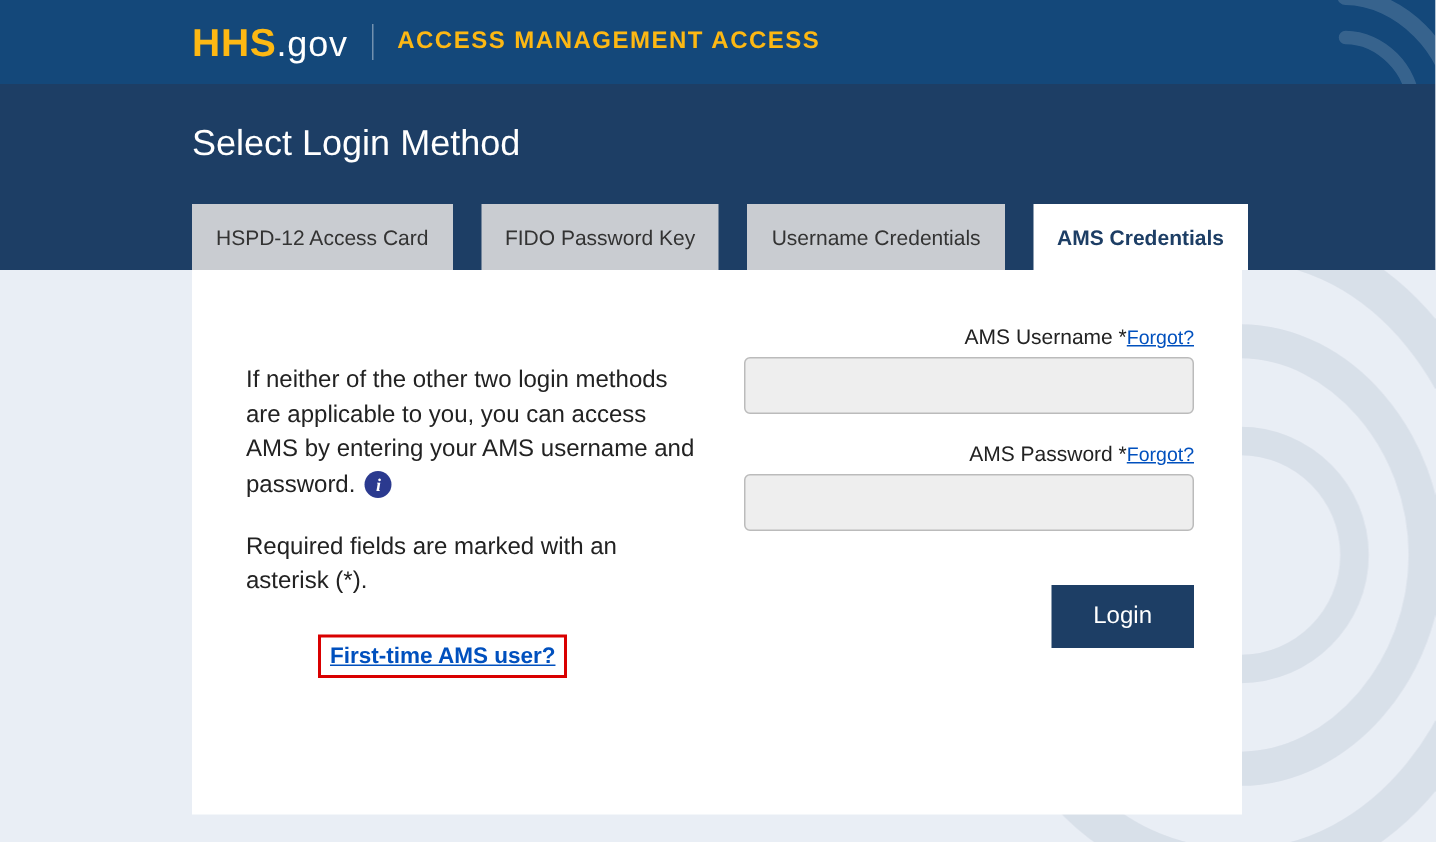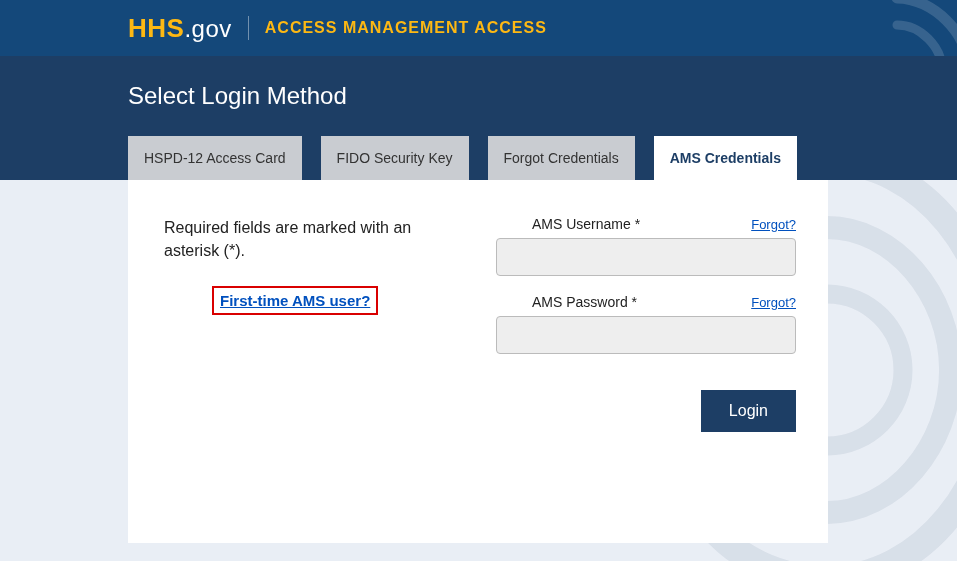--- a/index.html
+++ b/index.html
@@ -114,24 +114,23 @@
     font-weight: bold;
     font-size: 15px;
     text-decoration: underline;
     padding: 4px 6px;
     border: 2px solid #d90000;
     margin-left: 48px;
   }
 
   .field-row {
     display: flex;
-    justify-content: space-between;
+    justify-content: flex-end;
     align-items: baseline;
     margin-bottom: 6px;
-    margin-left: 36px;
   }
   .field-label { font-size: 14px; color: #222; }
   .forgot { font-size: 13px; color: #0050be; text-decoration: underline; cursor: pointer; }
   .field-input {
     width: 100%;
     height: 38px;
     background: #eeeeee;
     border: 1px solid #bbbbbb;
     border-radius: 4px;
     padding: 0 8px;
@@ -182,34 +181,38 @@
       <span class="dotgov">.gov</span>
   </div>
   <div class="header-divider"></div>
   <div class="header-title">ACCESS MANAGEMENT ACCESS</div>
 </div>
 
 <div class="subheader">
   <h1 class="page-title">Select Login Method</h1>
   <div class="tabs">
     <div class="tab">HSPD-12 Access Card</div>
-    <div class="tab">FIDO Security Key</div>
-    <div class="tab">Forgot Credentials</div>
+    <div class="tab">FIDO Password Key</div>
+    <div class="tab">Username Credentials</div>
     <div class="tab active">AMS Credentials</div>
   </div>
 </div>
 
 <svg class="bg-swirl-big" viewBox="0 0 200 260">
   <path d="M100 20 C150 20 190 70 190 130 C190 190 150 240 100 240 C70 240 45 225 30 200" stroke="#1d3e65" stroke-width="14" fill="none" stroke-linecap="round"></path>
   <path d="M100 55 C135 55 165 90 165 130 C165 170 135 205 100 205" stroke="#1d3e65" stroke-width="12" fill="none" stroke-linecap="round"></path>
   <path d="M100 90 C122 90 140 108 140 130 C140 152 122 170 100 170" stroke="#1d3e65" stroke-width="10" fill="none" stroke-linecap="round"></path>
 </svg>
 
 <div class="content-container">
   <div class="left-col">
+    <p class="intro">
+      <span>If neither of the other two login methods are applicable to you, you can access AMS by entering your AMS username and password.</span>
+      <span class="info-icon">i</span>
+    </p>
     <p class="required-note">Required fields are marked with an asterisk (*).</p>
     <a class="first-time">First-time AMS user?</a>
   </div>
 
   <div class="right-col">
     <div class="field-row">
       <span class="field-label">AMS Username *</span>
       <a class="forgot">Forgot?</a>
     </div>
     <input type="text" class="field-input" style="">

